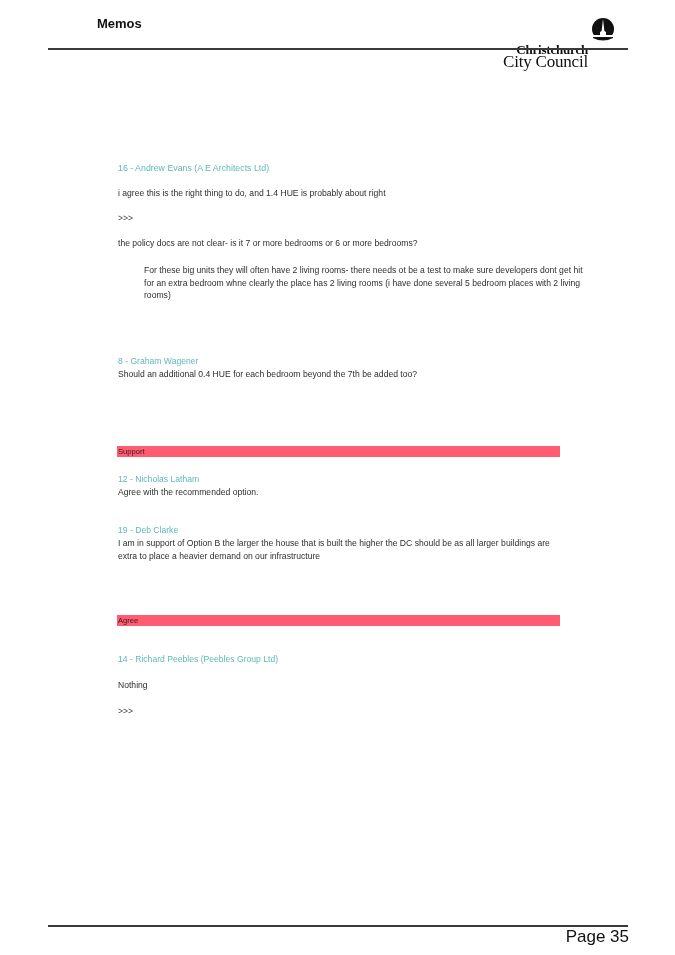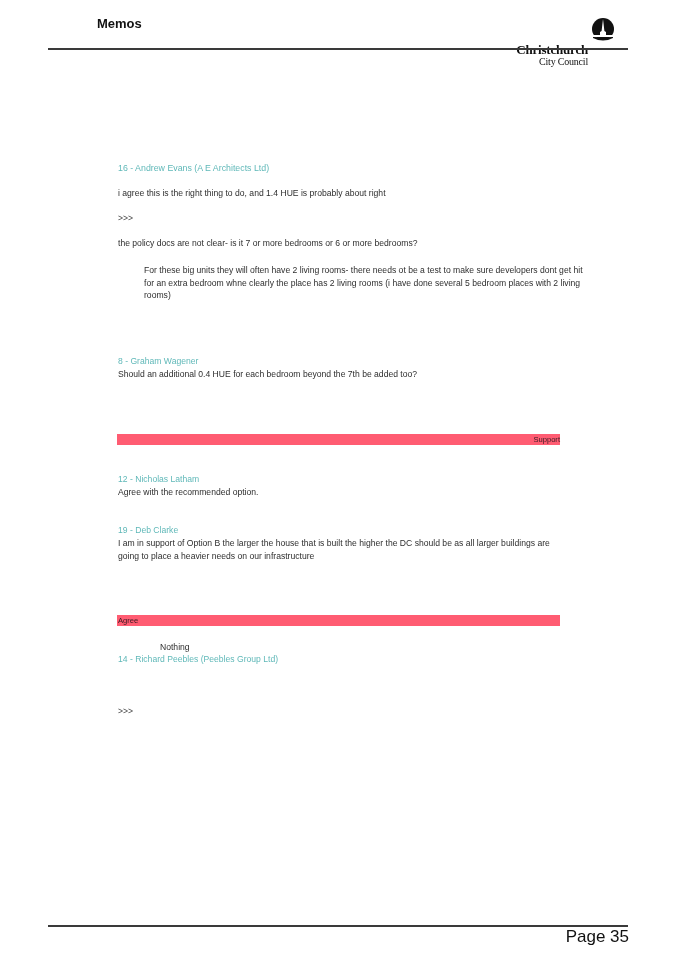--- a/index.html
+++ b/index.html
@@ -41,21 +41,21 @@
       color: #111;
       white-space: nowrap;
       margin-top: 28px;
     }
     .logo-line1 {
       font-size: 13px;
       font-weight: bold;
       letter-spacing: -0.2px;
     }
     .logo-line2 {
-      font-size: 10px;
+      font-size: 17px;
       font-weight: normal;
       letter-spacing: -0.2px;
     }
     .logo-icon {
       position: absolute;
       right: 2px;
       top: 3px;
       width: 26px;
       height: 26px;
     }
@@ -124,28 +124,28 @@
   <div class="author">16 - Andrew Evans (A E Architects Ltd)</div>
 </div>
 <div class="block comment" style="top:187px;">i agree this is the right thing to do, and 1.4 HUE is probably about right</div>
 <div class="block arrows" style="top:212px;">&gt;&gt;&gt;</div>
 <div class="block comment" style="top:237px;">the policy docs are not clear- is it 7 or more bedrooms or 6 or more bedrooms?</div>
 <div class="block comment" style="top:264px; line-height:12.5px;margin-left:26px;">For  these big units they will often have 2 living rooms- there needs ot be a test to make sure developers dont get hit for an extra bedroom whne clearly the place has 2 living rooms (i have done several 5 bedroom places with 2 living rooms)</div>
 
 <div class="block author" style="top:355px;">8 - Graham Wagener</div>
 <div class="block comment" style="top:368px;">Should an additional 0.4 HUE for each bedroom beyond the 7th be added too?</div>
 
-<div class="section-bar" style="top:434px;text-align:right;">Support</div>
+<div class="section-bar" style="top:446px;">Support</div>
 
 <div class="block author" style="top:473px;">12 - Nicholas Latham</div>
 <div class="block comment" style="top:486px;">Agree with the recommended option.</div>
 
 <div class="block author" style="top:524px;">19 - Deb Clarke</div>
-<div class="block comment" style="top:537px;">I am in support of Option B the larger the house that is built the higher the DC should be as all larger buildings are going to place a heavier needs on our infrastructure</div>
+<div class="block comment" style="top:537px;">I am in support of Option B the larger the house that is built the higher the DC should be as all larger buildings are extra to place a heavier demand on our infrastructure</div>
 
 <div class="section-bar" style="top:615px;">Agree</div>
 
 <div class="block author" style="top:653px;">14 - Richard Peebles (Peebles Group Ltd)</div>
-<div class="block comment" style="top:641px;margin-left:42px;">Nothing</div>
+<div class="block comment" style="top:679px;">Nothing</div>
 <div class="block arrows" style="top:705px;">&gt;&gt;&gt;</div>
 
 <div class="rule bottom"></div>
 <div class="page-number">Page 35</div>
 
 </body></html>

